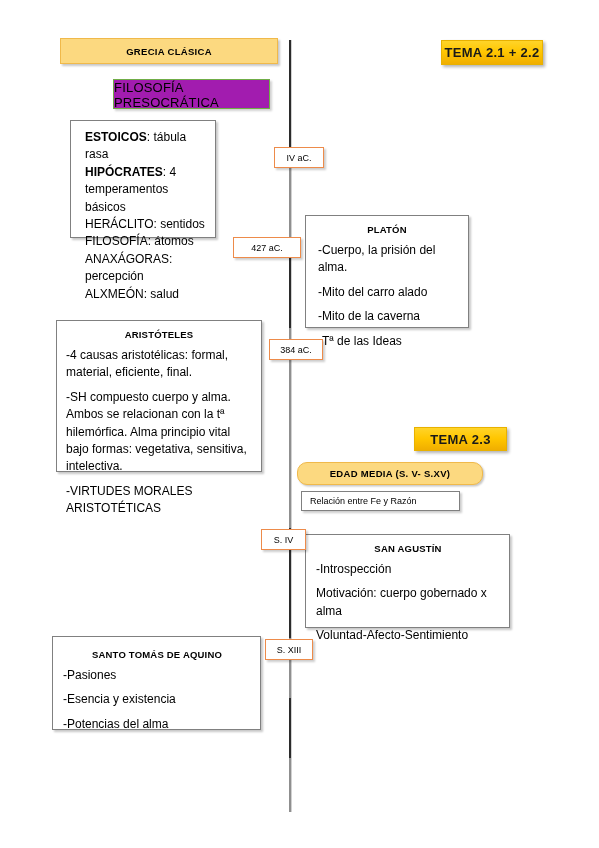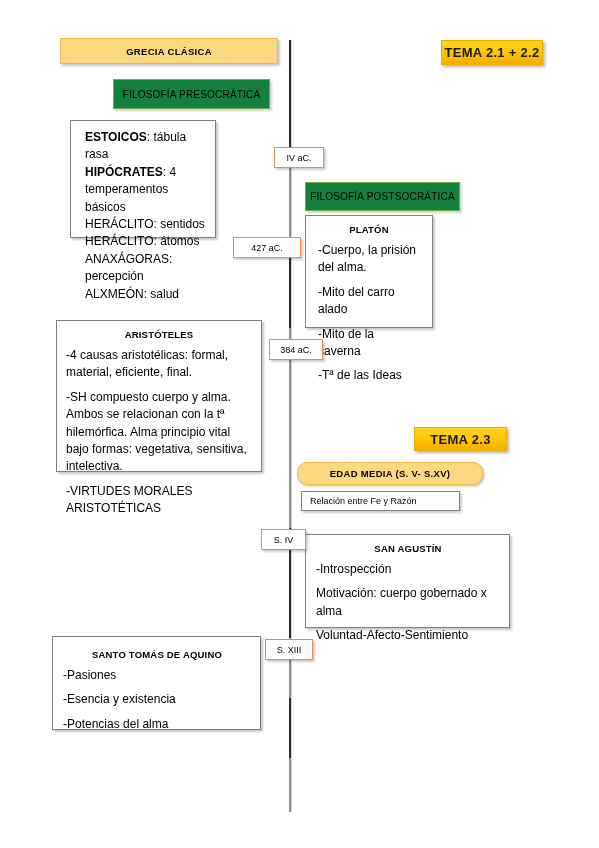--- a/index.html
+++ b/index.html
@@ -55,25 +55,25 @@
     border:1px solid #f0b94a;
     box-shadow:1.5px 1.5px 2px rgba(0,0,0,.22);
     display:flex;align-items:center;justify-content:center;
     font-size:9.5px;font-weight:bold;color:#000;letter-spacing:.3px;
   }
 
   
   .green{
     position:absolute;
     box-sizing:border-box;
-    background:#15803d;
+    background:#a21caf;
     border:1.2px solid #70ad47;
     box-shadow:1.5px 1.5px 2px rgba(0,0,0,.18);
-    display:flex;align-items:center;justify-content:center;
-    font-size:10px;color:#000;letter-spacing:.2px;
+    display:flex;align-items:flex-start;justify-content:center;
+    font-size:13px;color:#000;letter-spacing:.2px;
   }
 
   
   .date{
     position:absolute;
     box-sizing:border-box;
     background:#ffffff;
     border:1.6px solid #ed8b4a;
     box-shadow:1.5px 1.5px 2px rgba(0,0,0,.20);
     display:flex;align-items:center;justify-content:center;
@@ -136,35 +136,32 @@
   </div>
 
   <div class="tema" style="left:414px;top:427px;width:93px;height:24px;">
     <span>TEMA 2.3</span>
   </div>
 
   <div class="green" style="left:113px;top:79px;width:157px;height:30px;">
     <span>FILOSOFÍA PRESOCRÁTICA</span>
   </div>
 
-  <div class="green" style="left:305px;top:182px;width:155px;height:29px;">
-    <span>FILOSOFÍA POSTSOCRÁTICA</span>
-  </div>
 
   <div class="box pad" style="left:70px;top:120px;width:146px;height:118px;padding:8px 6px 6px 14px;">
     <span class="ln"><b class="strong">ESTOICOS</b><span>: tábula rasa</span></span>
     <span class="ln"><b class="strong">HIPÓCRATES</b><span>: 4 temperamentos</span></span>
     <span class="ln">básicos</span>
     <span class="ln">HERÁCLITO: sentidos</span>
-    <span class="ln">HERÁCLITO: átomos</span>
+    <span class="ln">FILOSOFÍA: átomos</span>
     <span class="ln">ANAXÁGORAS: percepción</span>
     <span class="ln">ALXMEÓN: salud</span>
   </div>
 
-  <div class="box padc" style="left:305px;top:215px;width:128px;height:113px;">
+  <div class="box padc" style="left:305px;top:215px;width:164px;height:113px;">
     <span class="ttl">PLATÓN</span>
     <div class="sp"></div>
     <span class="ln">-Cuerpo, la prisión del alma.</span>
     <div class="sp"></div>
     <span class="ln">-Mito del carro alado</span>
     <div class="sp"></div>
     <span class="ln">-Mito de la caverna</span>
     <div class="sp"></div>
     <span class="ln">-Tª de las Ideas</span>
   </div>

